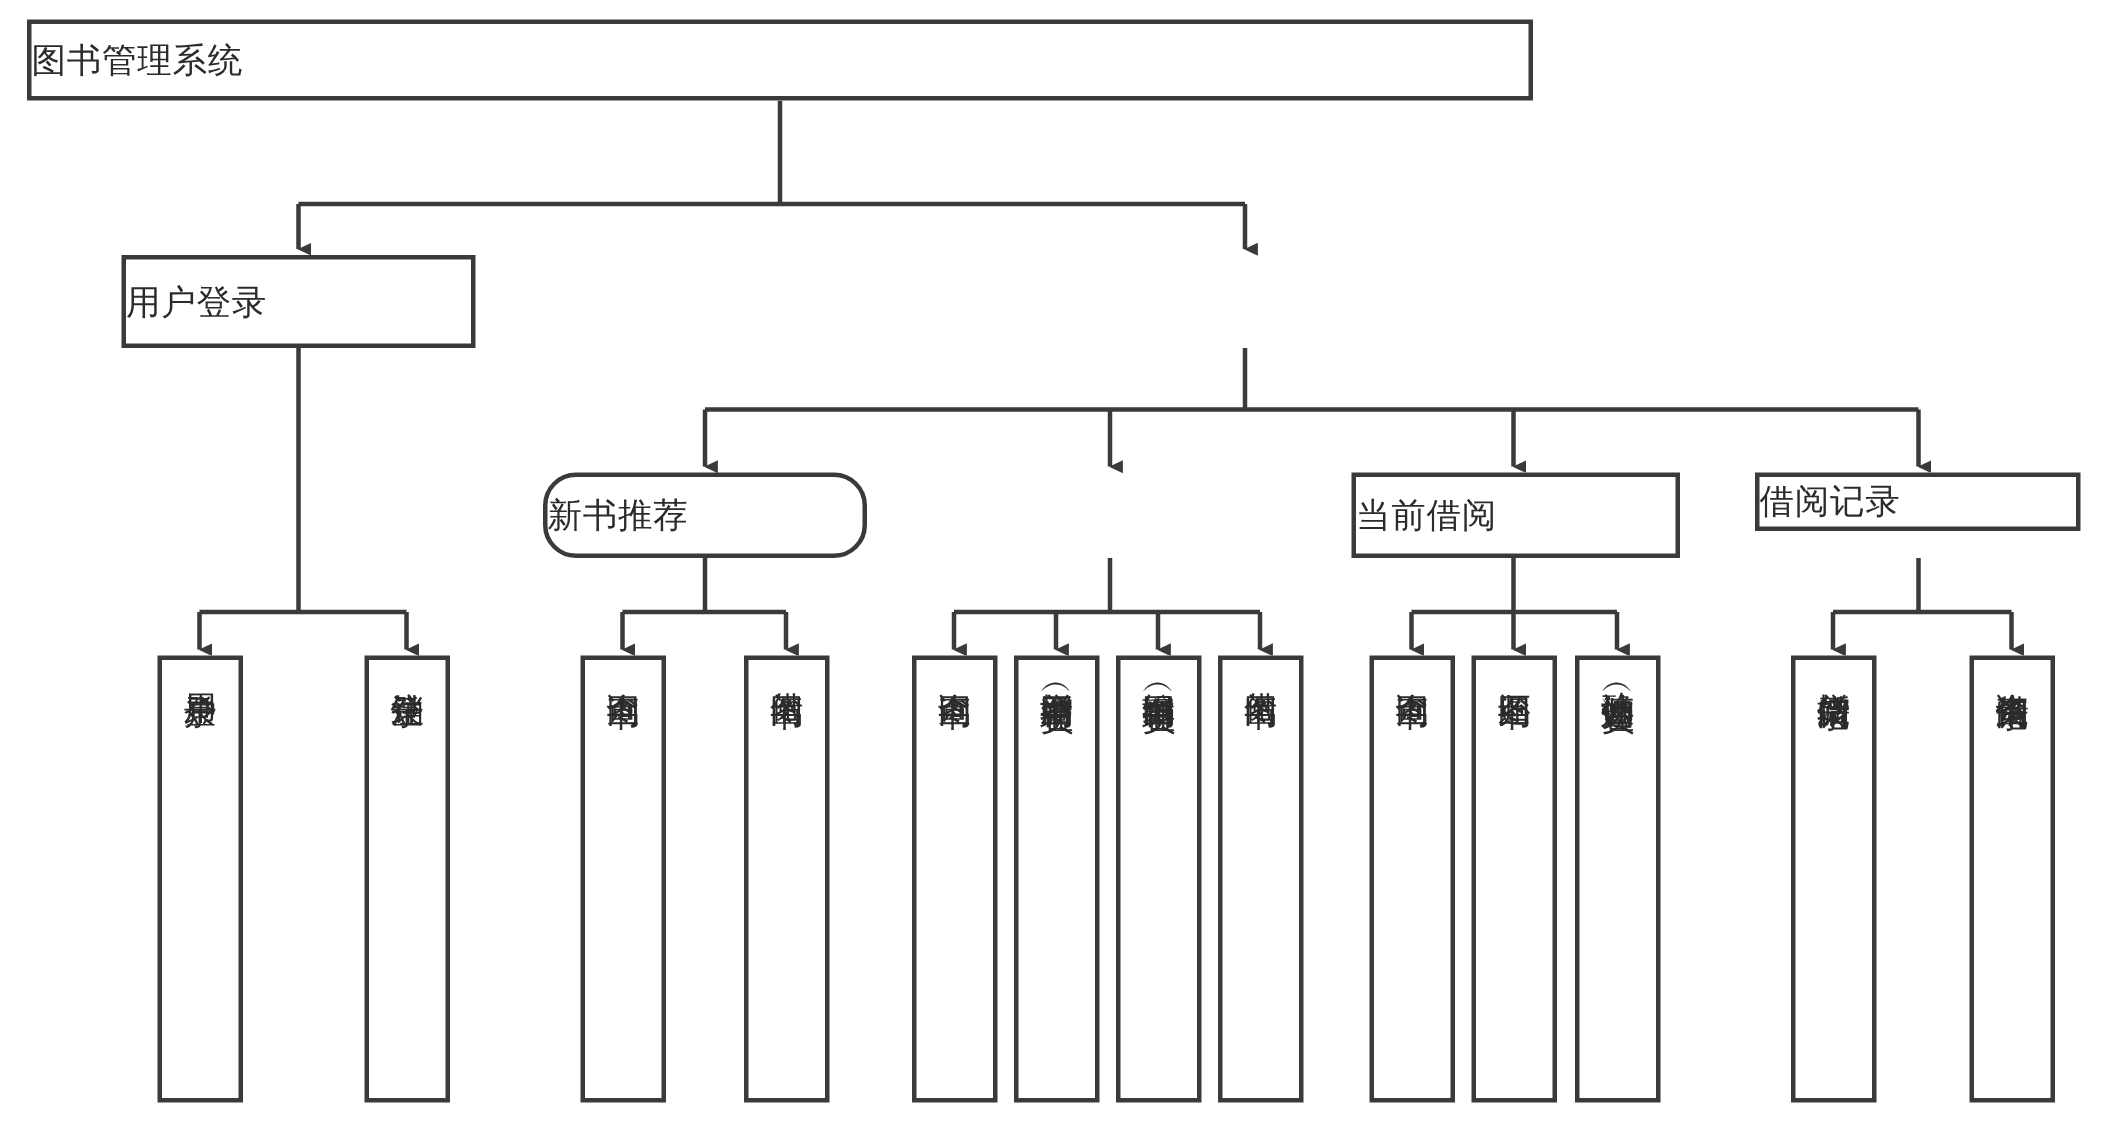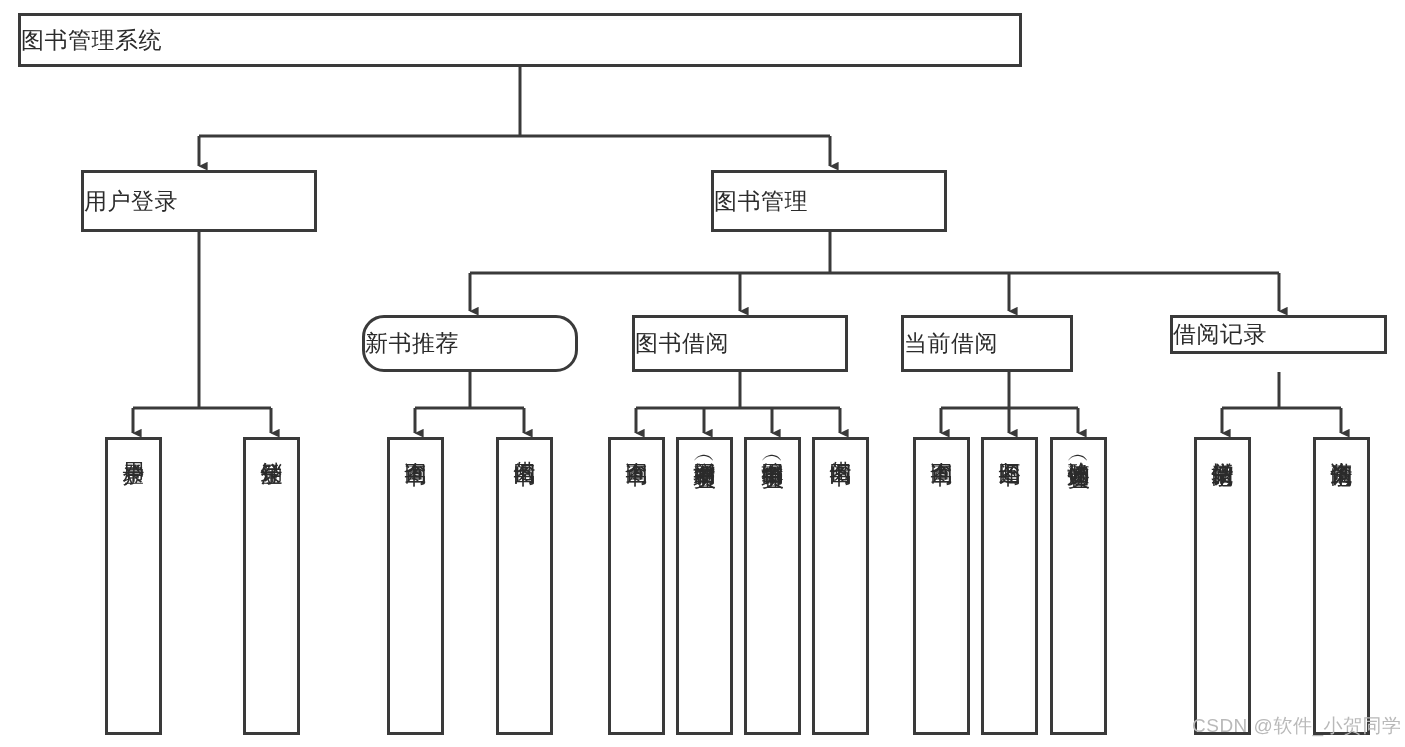--- a/index.html
+++ b/index.html
@@ -124,31 +124,25 @@
     </g>
   </svg>
 
   <div class="node h" style="left:18px; top:13px; width:1004px; height:54px;">
     <span>图书管理系统</span>
   </div>
 
   <div class="node h" style="left:81px; top:170px; width:236px; height:62px;">
     <span>用户登录</span>
   </div>
-  <div class="node h" style="left:711px; top:170px; width:236px; height:62px;">
-    <span>图书管理</span>
-  </div>
 
   <div class="node h" style="left:362px; top:315px; width:216px; height:57px;border-radius:22px;">
     <span>新书推荐</span>
   </div>
-  <div class="node h" style="left:632px; top:315px; width:216px; height:57px;">
-    <span>图书借阅</span>
-  </div>
-  <div class="node h" style="left:901px; top:315px; width:172px; height:57px;">
+  <div class="node h" style="left:901px; top:315px; width:219px; height:57px;">
     <span>当前借阅</span>
   </div>
   <div class="node h" style="left:1170px; top:315px; width:217px; height:39px;">
     <span>借阅记录</span>
   </div>
 
   <div class="node v" style="left:105px; top:437px; width:57px; height:298px;">
     <span class="vtext">用户登录</span>
   </div>
   <div class="node v" style="left:243px; top:437px; width:57px; height:298px;">
@@ -185,15 +179,14 @@
     <span class="vtext">确认归还（管理员）</span>
   </div>
 
   <div class="node v" style="left:1194px; top:437px; width:57px; height:298px;">
     <span class="vtext">新增借阅记录</span>
   </div>
   <div class="node v" style="left:1313px; top:437px; width:57px; height:298px;">
     <span class="vtext">查询借阅记录</span>
   </div>
 
-  <div class="watermark">CSDN @软件_小贺同学</div>
 
 </div>
 
 </body></html>

